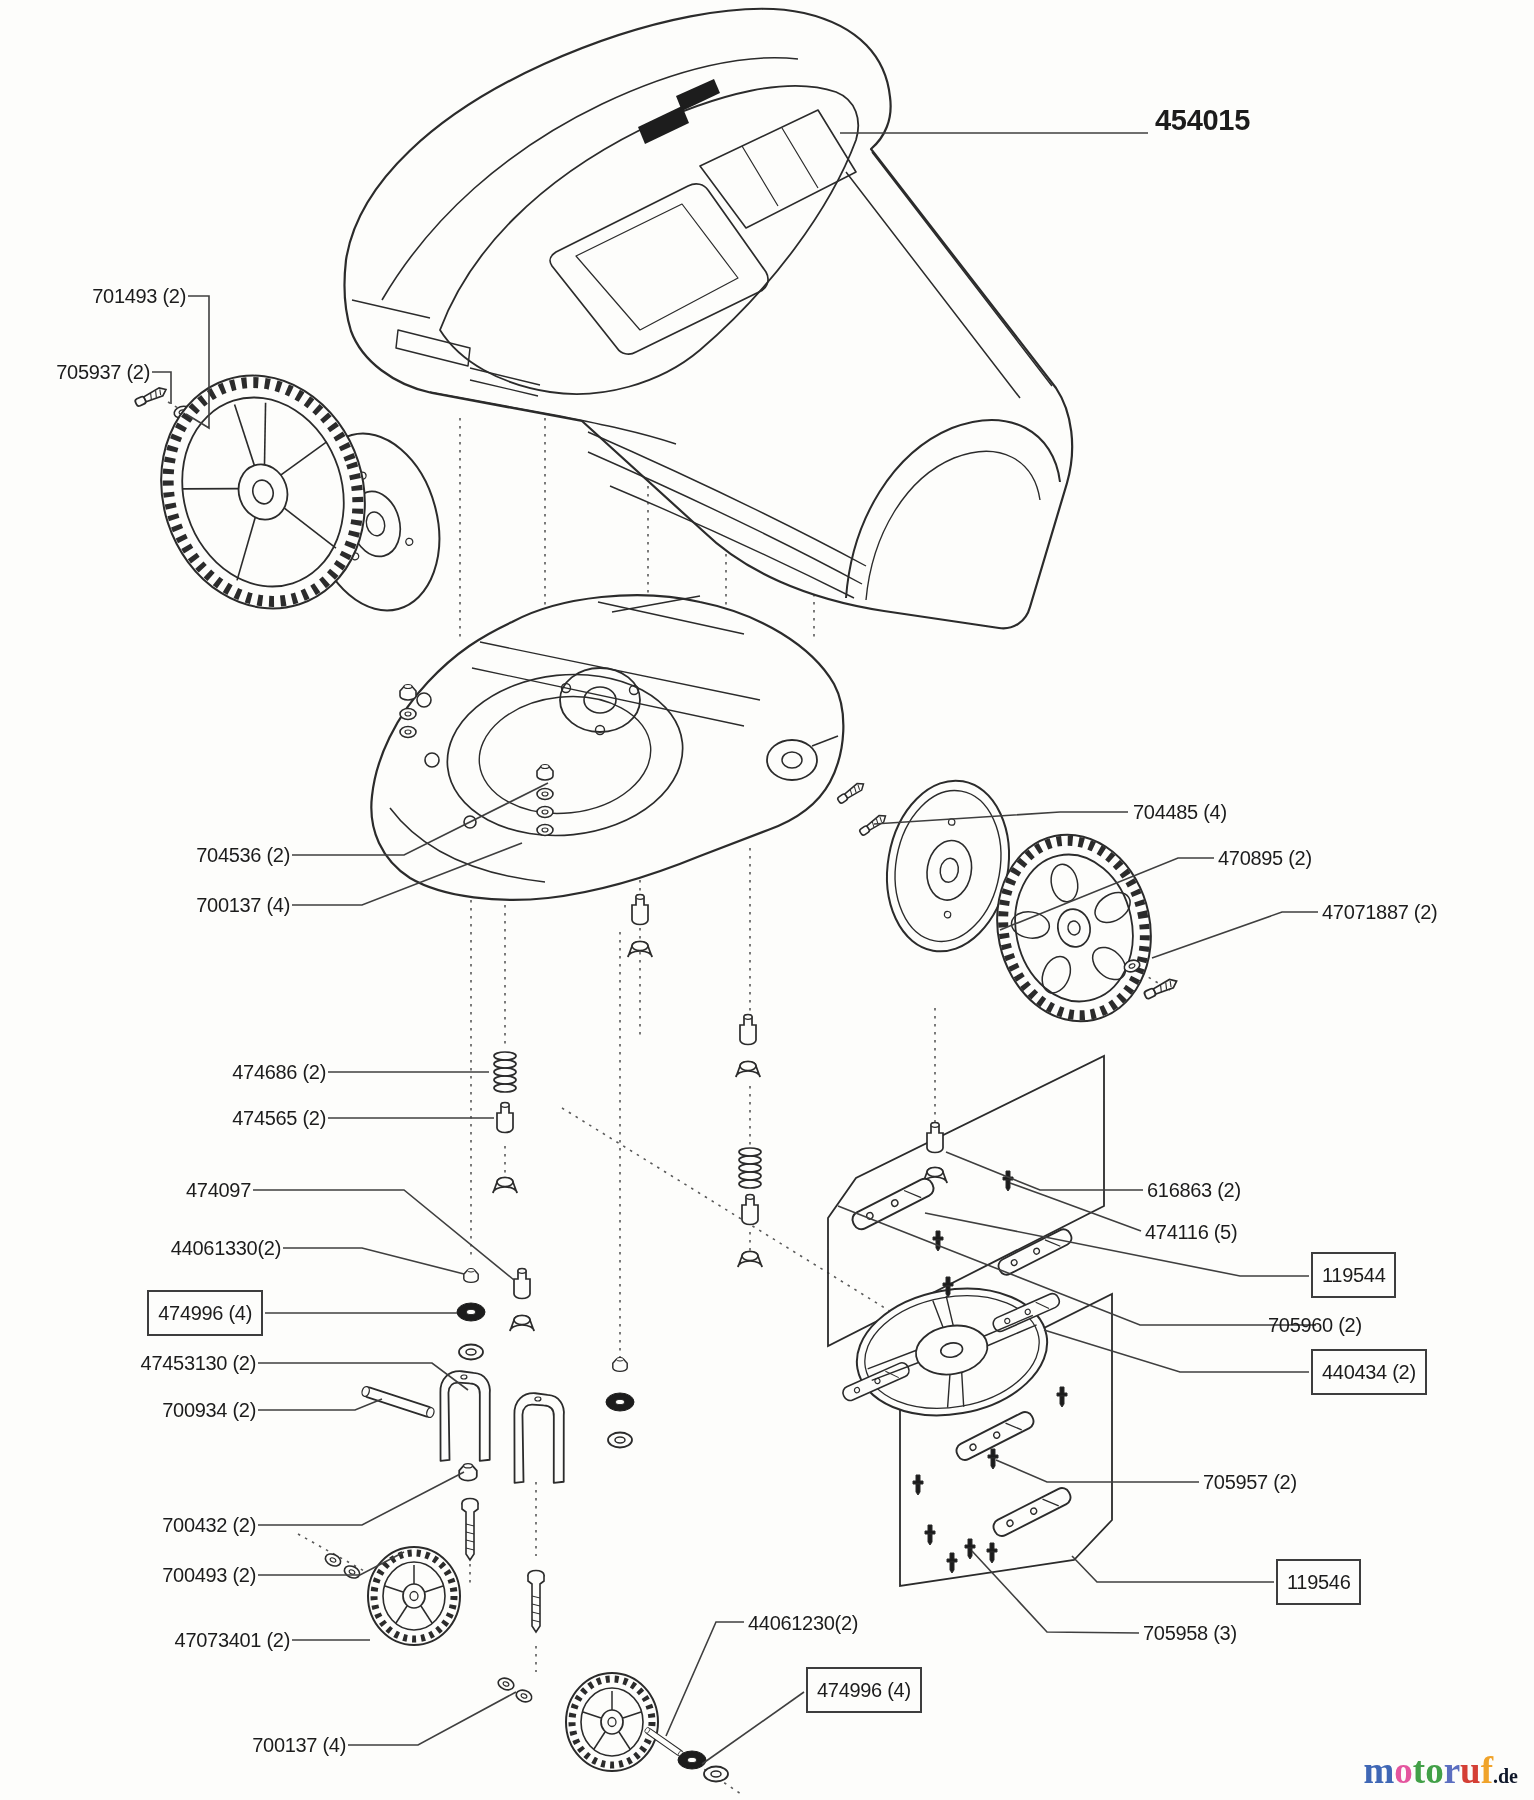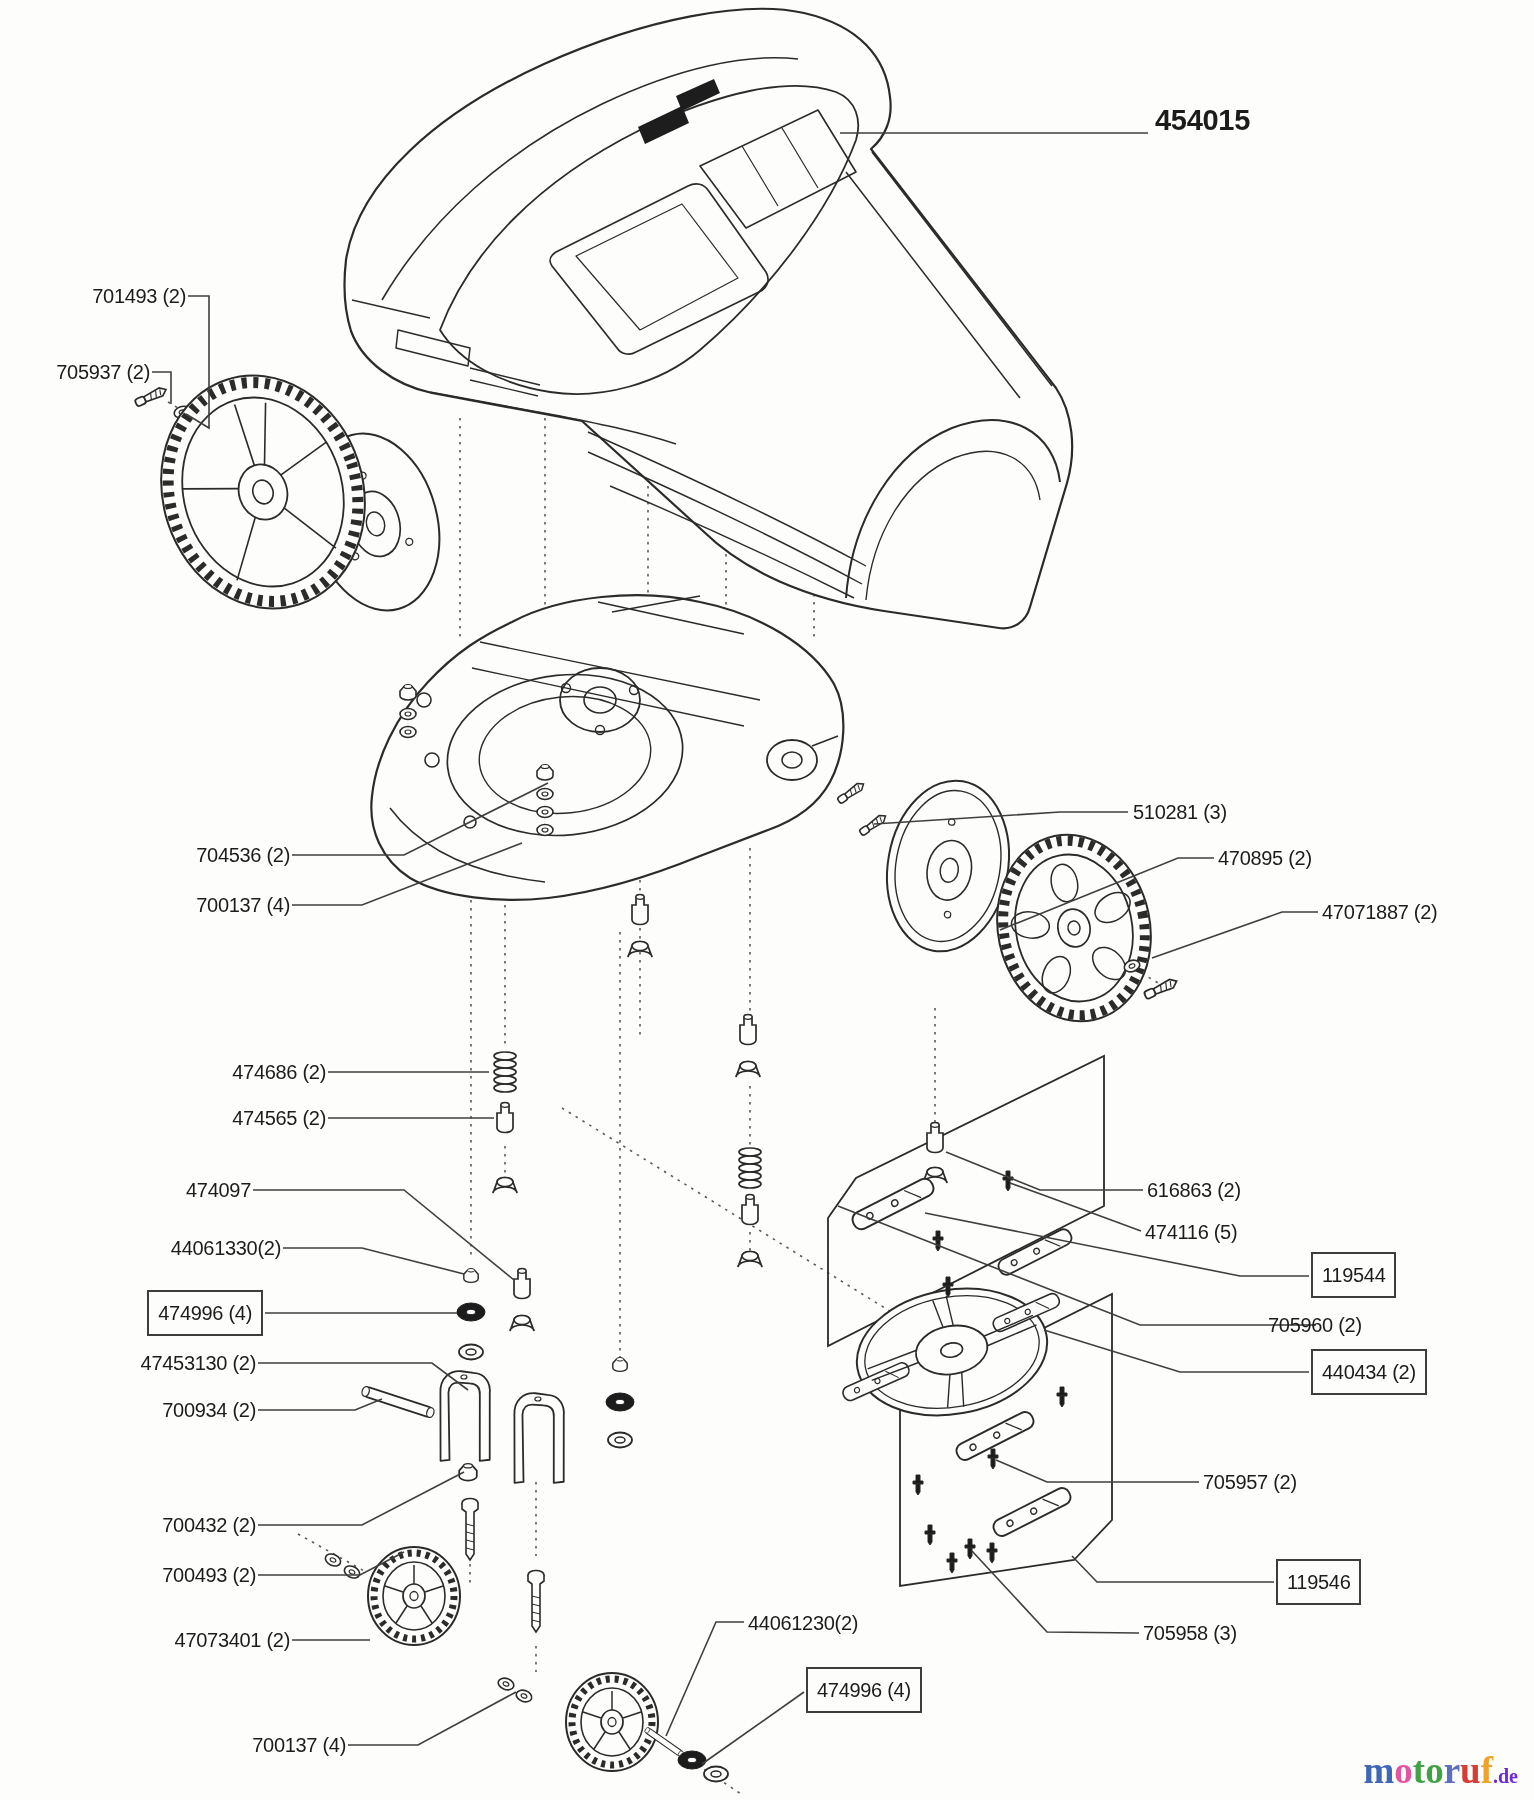--- a/index.html
+++ b/index.html
@@ -6,21 +6,21 @@
   #stage{position:relative;width:1534px;height:1800px;background:#fdfdfb;overflow:hidden;
          font-family:"Liberation Sans","DejaVu Sans",sans-serif;}
   svg{position:absolute;left:0;top:0;}
   .lbl{position:absolute;transform:translateY(-50%);font-size:20px;color:#1c1c1c;
        white-space:nowrap;letter-spacing:-0.3px;line-height:34px;}
   .lbl.bold{font-weight:bold;font-size:29px;}
   .lbl.boxed{border:2px solid #3d3d3d;padding:4px 9px;background:#fdfdfb;}
   #watermark{position:absolute;right:16px;bottom:4px;
              font-family:"Liberation Serif","DejaVu Serif",serif;font-weight:bold;
              font-size:37px;letter-spacing:0px;line-height:40px;}
-  #watermark .suffix{font-size:20px;font-weight:bold;color:#6d28d9;}
+  #watermark .suffix{font-size:20px;font-weight:bold;color:#0f172a;}
 </style>
 </head>
 <body>
 
 <div id="stage">
 
 <svg width="1534" height="1800" viewBox="0 0 1534 1800">
   <defs>
     <g id="washer">
       <ellipse rx="12" ry="7.5" fill="#fdfdfb" stroke="#2b2b2b" stroke-width="1.8"></ellipse>
@@ -350,21 +350,21 @@
 <div class="lbl" style="right:1208px;top:1118px">474565 (2)</div>
 <div class="lbl" style="right:1283px;top:1190px">474097</div>
 <div class="lbl" style="right:1253px;top:1248px">44061330(2)</div>
 <div class="lbl boxed" style="right:1271px;top:1313px">474996 (4)</div>
 <div class="lbl" style="right:1278px;top:1363px">47453130 (2)</div>
 <div class="lbl" style="right:1278px;top:1410px">700934 (2)</div>
 <div class="lbl" style="right:1278px;top:1525px">700432 (2)</div>
 <div class="lbl" style="right:1278px;top:1575px">700493 (2)</div>
 <div class="lbl" style="right:1244px;top:1640px">47073401 (2)</div>
 <div class="lbl" style="right:1188px;top:1745px">700137 (4)</div>
-<div class="lbl" style="left:1133px;top:812px">510281 (3)</div>
+<div class="lbl" style="left:1133px;top:812px">704485 (4)</div>
 <div class="lbl" style="left:1218px;top:858px">470895 (2)</div>
 <div class="lbl" style="left:1322px;top:912px">47071887 (2)</div>
 <div class="lbl" style="left:1147px;top:1190px">616863 (2)</div>
 <div class="lbl" style="left:1145px;top:1232px">474116 (5)</div>
 <div class="lbl boxed" style="left:1311px;top:1275px">119544</div>
 <div class="lbl" style="left:1268px;top:1325px">705960 (2)</div>
 <div class="lbl boxed" style="left:1311px;top:1372px">440434 (2)</div>
 <div class="lbl" style="left:1203px;top:1482px">705957 (2)</div>
 <div class="lbl boxed" style="left:1276px;top:1582px">119546</div>
 <div class="lbl" style="left:1143px;top:1633px">705958 (3)</div>

